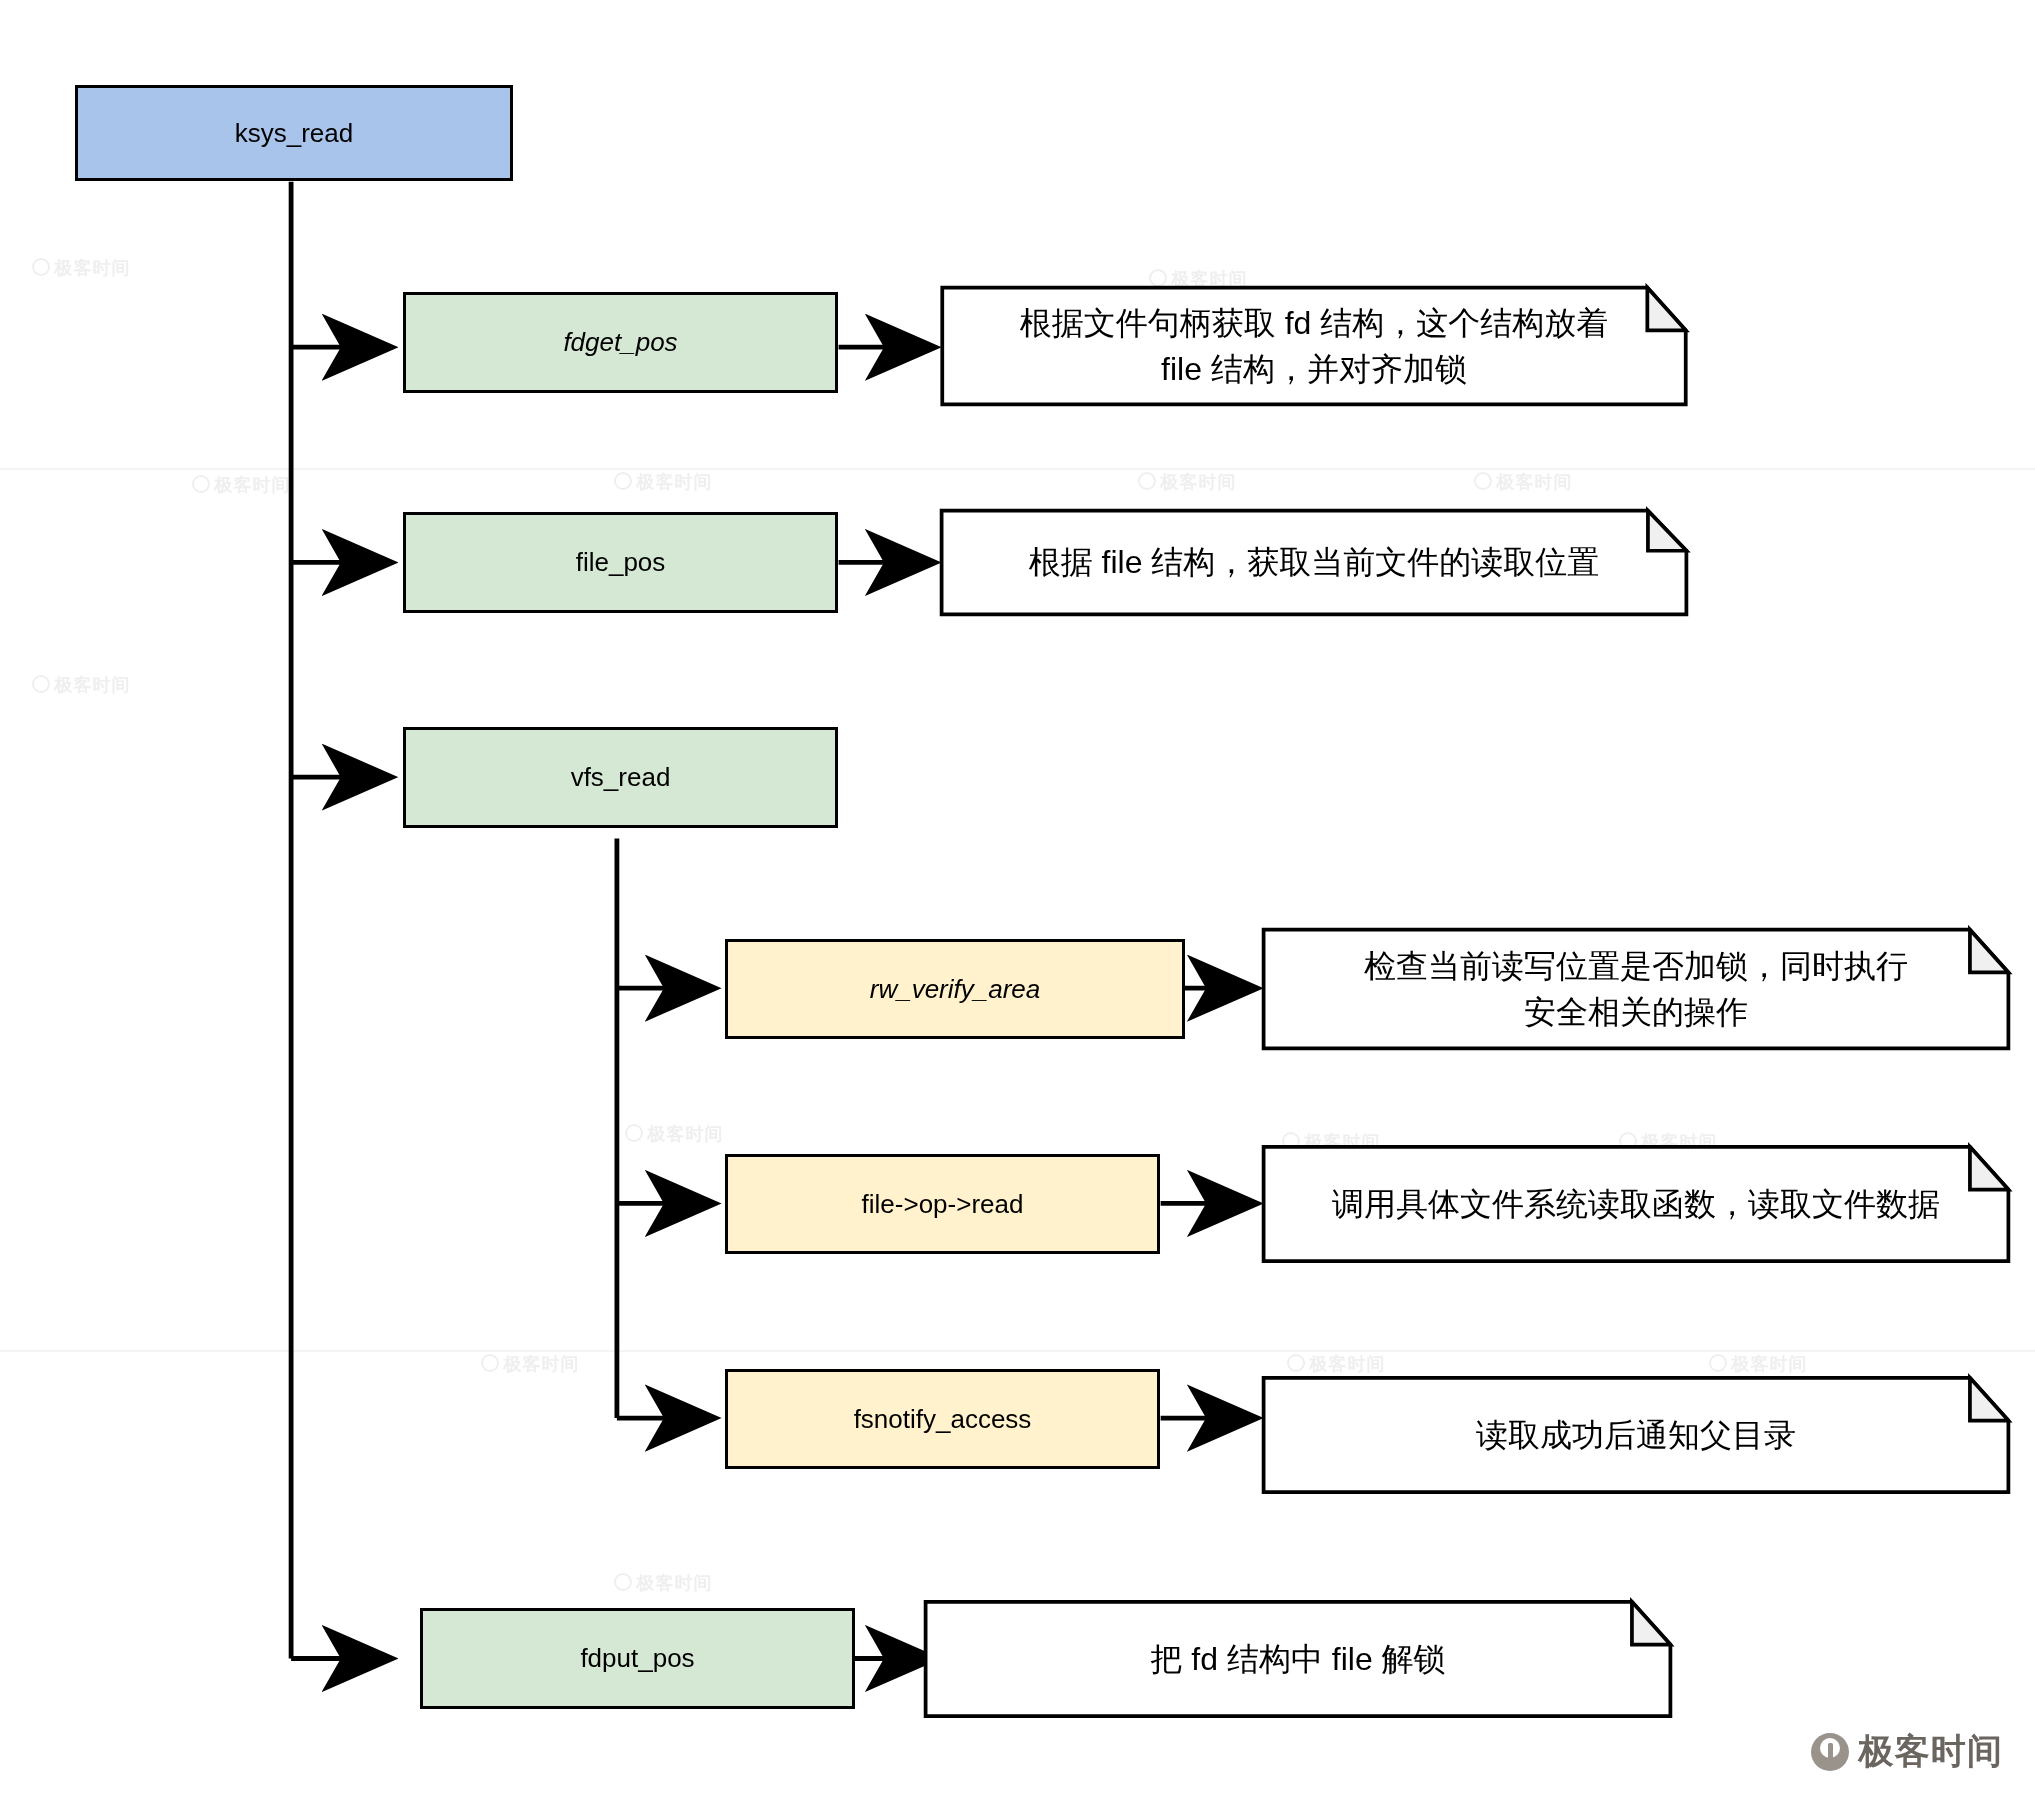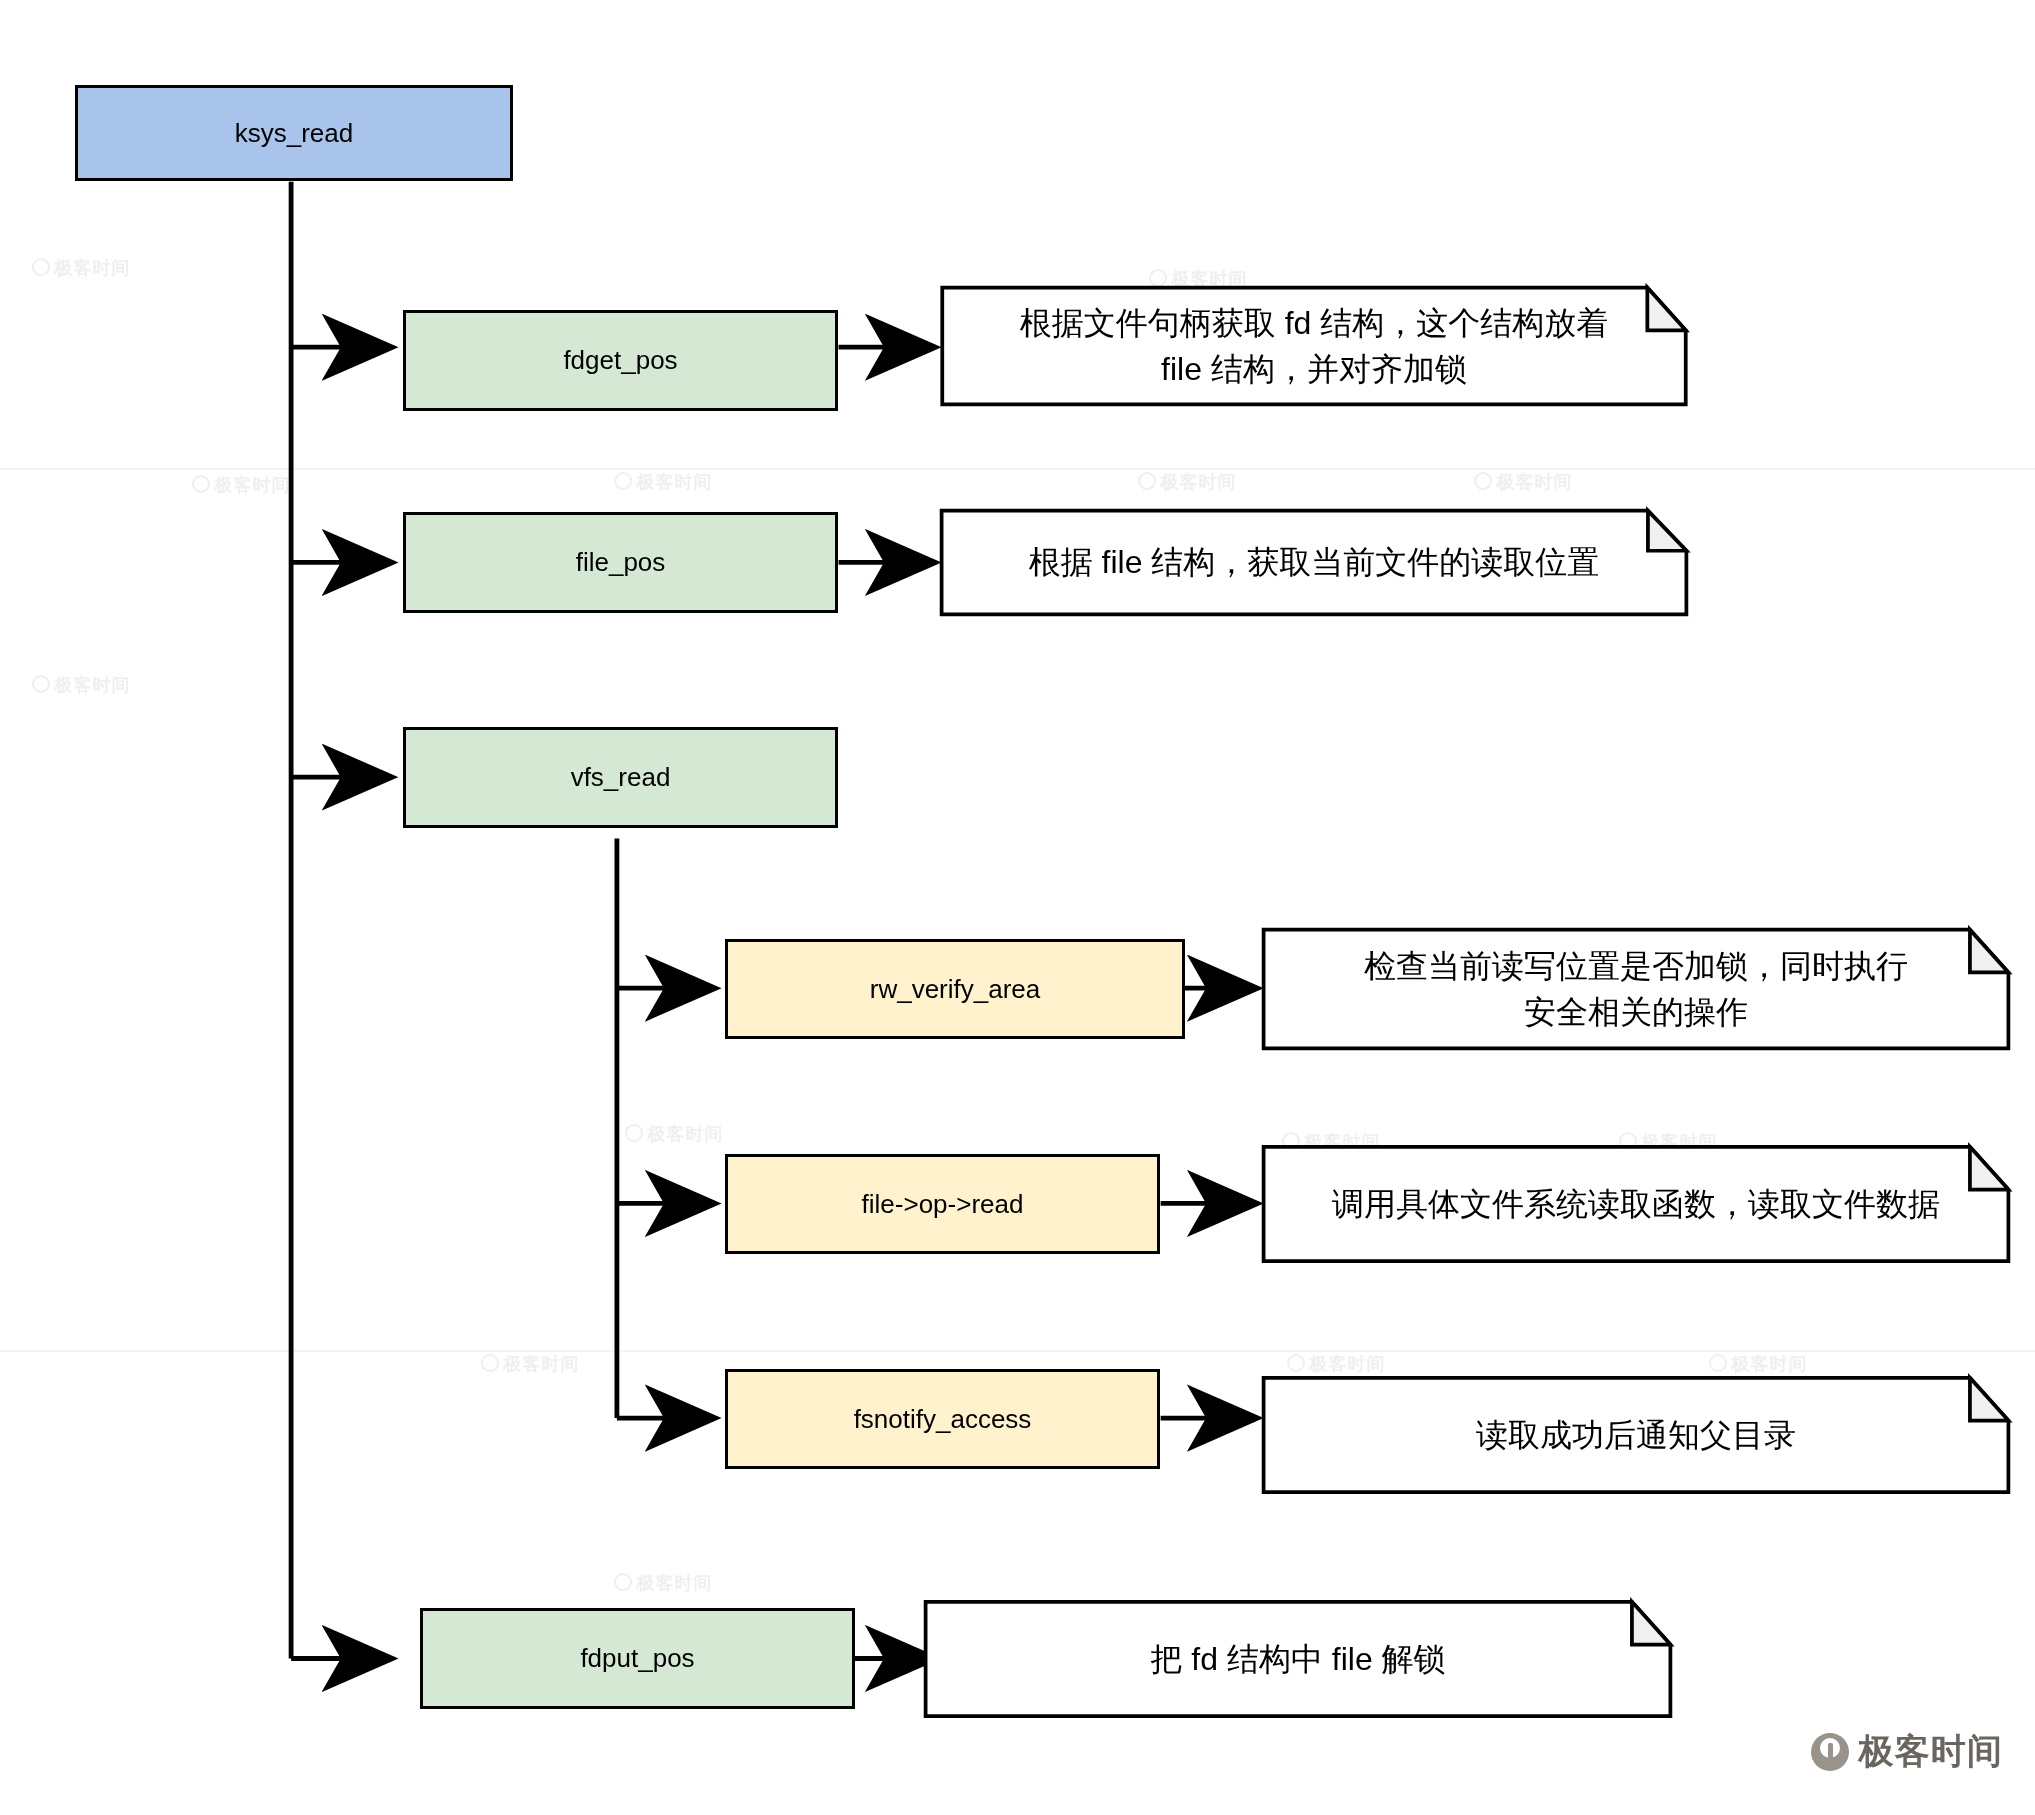--- a/index.html
+++ b/index.html
@@ -99,33 +99,33 @@
       <path d="M2173,2253 L2348,2253" marker-end="url(#ah)"></path>
       <path d="M2173,2655 L2348,2655" marker-end="url(#ah)"></path>
       <path d="M1570,3105 L1745,3105" marker-end="url(#ah)"></path>
     </g>
   </svg>
 
   <div class="node blue" style="left:75px;top:85px;width:438px;height:96px;">
     <span>ksys_read</span>
   </div>
 
-  <div class="node green" style="left:403px;top:310px;width:435px;height:101px;">
+  <div class="node green" style="left:403px;top:292px;width:435px;height:101px;font-style:italic;">
     <span>fdget_pos</span>
   </div>
 
   <div class="node green" style="left:403px;top:512px;width:435px;height:101px;">
     <span>file_pos</span>
   </div>
 
   <div class="node green" style="left:403px;top:727px;width:435px;height:101px;">
     <span>vfs_read</span>
   </div>
 
-  <div class="node yellow" style="left:725px;top:939px;width:460px;height:100px;">
+  <div class="node yellow" style="left:725px;top:939px;width:460px;height:100px;font-style:italic;">
     <span>rw_verify_area</span>
   </div>
 
   <div class="node yellow" style="left:725px;top:1154px;width:435px;height:100px;">
     <span>file-&gt;op-&gt;read</span>
   </div>
 
   <div class="node yellow" style="left:725px;top:1369px;width:435px;height:100px;">
     <span>fsnotify_access</span>
   </div>

